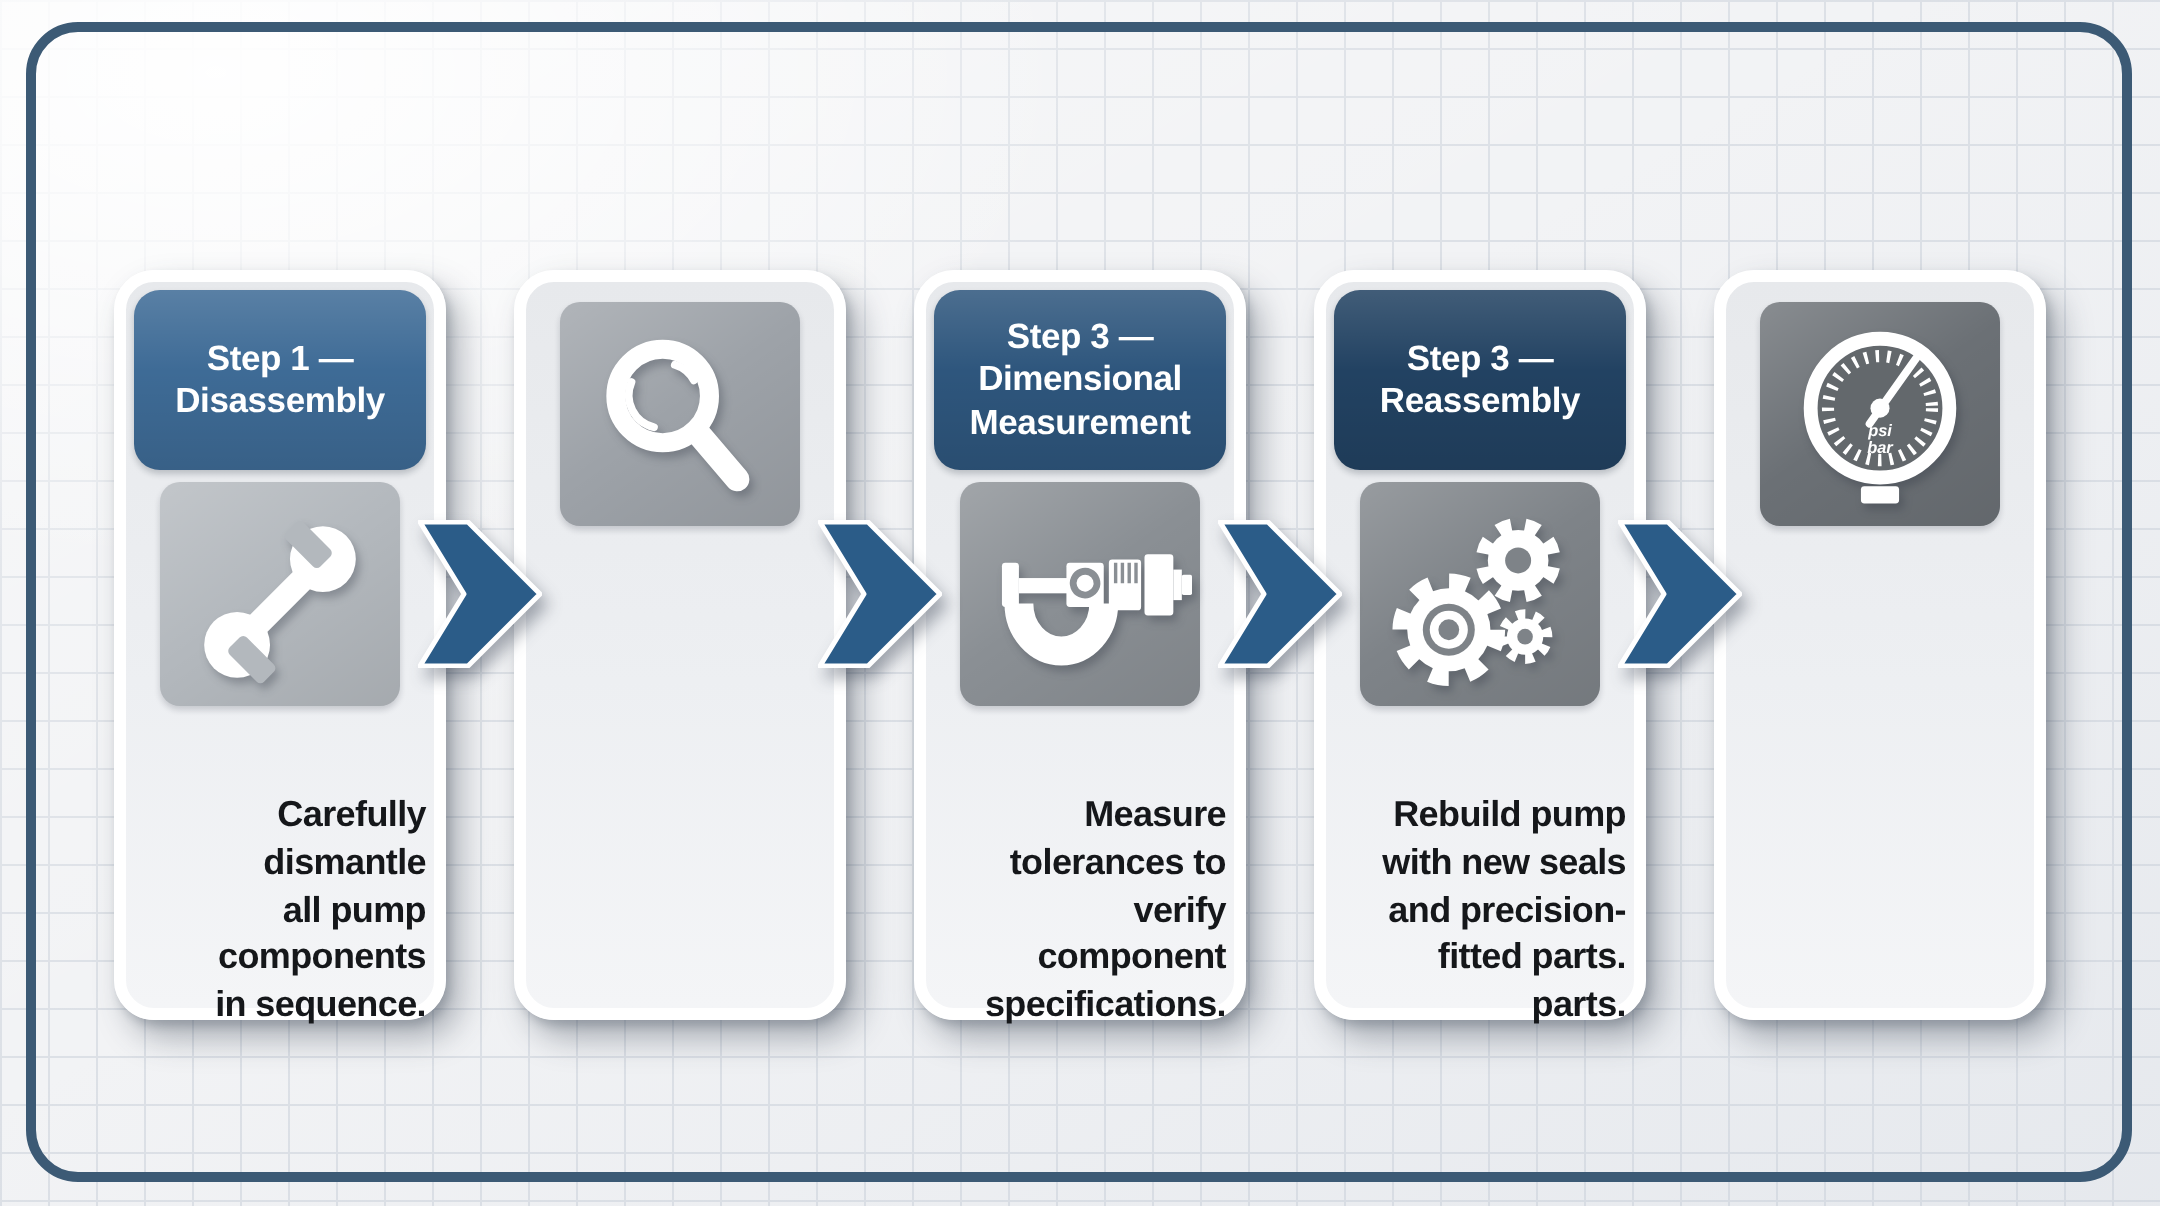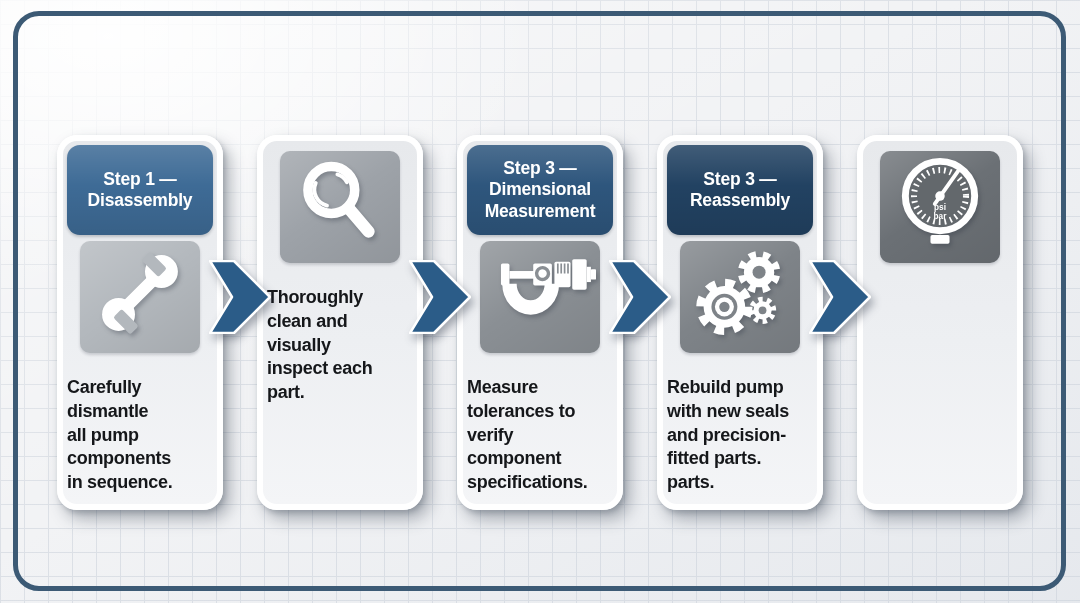--- a/index.html
+++ b/index.html
@@ -22,26 +22,26 @@
     border:6px solid var(--card-border,#fff);border-radius:20px;padding:4px;
     display:flex;flex-direction:column;
     box-shadow:7px 9px 16px rgba(52,62,78,.38), 2px 3px 5px rgba(52,62,78,.22);}
   .card-header{height:90px;flex:0 0 90px;border-radius:13px;
     display:flex;align-items:center;justify-content:center;text-align:center;
     color:var(--header-text,#fff);font-weight:700;font-size:17.5px;line-height:1.22;
     letter-spacing:-.2px;white-space:pre-line;
     background-image:linear-gradient(180deg, rgba(255,255,255,.14), rgba(255,255,255,0) 45%, rgba(0,0,0,.10));
     box-shadow:0 2px 3px rgba(20,30,45,.22);}
   .icon-panel{height:112px;flex:0 0 112px;margin:6px 13px 0;border-radius:10px;
-    display:flex;align-items:flex-start;justify-content:center;background-color:var(--panel,#9aa0a6);
+    display:flex;align-items:flex-end;justify-content:center;background-color:var(--panel,#9aa0a6);
     background-image:linear-gradient(145deg, rgba(255,255,255,.20), rgba(255,255,255,0) 48%, rgba(0,0,0,.08));
-    box-shadow:0 2px 3px rgba(20,30,45,.18);}
+    box-shadow:0 2px 3px rgba(20,30,45,.18);font-style:italic;}
   .icon-panel svg{display:block;filter:drop-shadow(2px 3px 2px rgba(40,48,60,.30));}
-  .card-body{flex:1;padding-top:23px;text-align:left;font-weight:700;font-size:18px;
-    line-height:1.32;letter-spacing:-.3px;color:var(--body-text,#15171a);white-space:pre-line;}
+  .card-body{flex:1;padding-top:23px;text-align:right;font-weight:700;font-size:18px;
+    line-height:1.32;letter-spacing:-.3px;color:var(--body-text,#15171a);white-space:pre-line;margin-top:20px;}
   .gap{width:34px;flex:0 0 34px;position:relative;}
   .chev{position:absolute;left:50%;top:125px;transform:translateX(-50%);z-index:4;
     filter:drop-shadow(3px 5px 4px rgba(35,45,62,.38));}
   .chev polygon{fill:var(--chevron-blue,#2b5c88);stroke:#fff;stroke-width:2.5;stroke-linejoin:round;}
   .wht{fill:#fff;}
   .pnl{fill:var(--panel,#9aa0a6);}
   .wstroke{stroke:#fff;fill:none;}
   .pstroke{stroke:var(--panel,#9aa0a6);fill:none;}
   .gauge-label{fill:#fff;font-size:9.5px;font-weight:700;text-anchor:middle;
     font-family:"Liberation Sans","DejaVu Sans",sans-serif;}
@@ -85,25 +85,20 @@
 
     <div class="card" style="--panel: #9da2a8;">
       <div class="icon-panel">
         <svg width="104" height="104" viewBox="0 0 120 120">
           <circle class="wstroke" cx="50" cy="45" r="27" stroke-width="11"></circle>
           <line x1="70" y1="66" x2="93" y2="93" stroke="#fff" stroke-width="14" stroke-linecap="round"></line>
           <path class="wstroke" d="M32,37 A19,19 0 0 0 45,63" stroke-width="4.5" stroke-linecap="round"></path>
           <path class="wstroke" d="M57,27 A19,19 0 0 1 68,36" stroke-width="4.5" stroke-linecap="round"></path>
         </svg>
       </div>
-      <div class="card-body">Thoroughly
-clean and
-visually
-inspect each
-part.</div>
     </div>
 
     <div class="gap">
       <svg class="chev" width="62" height="74" viewBox="0 0 62 74">
         <polygon points="1,1 25,1 61,37 25,73 1,73 23,37"></polygon>
       </svg>
     </div>
 
     <div class="card" style="--panel: #8a8f94;">
       <div class="card-header" style="background-color: rgb(46, 86, 125);">Step 3 —

